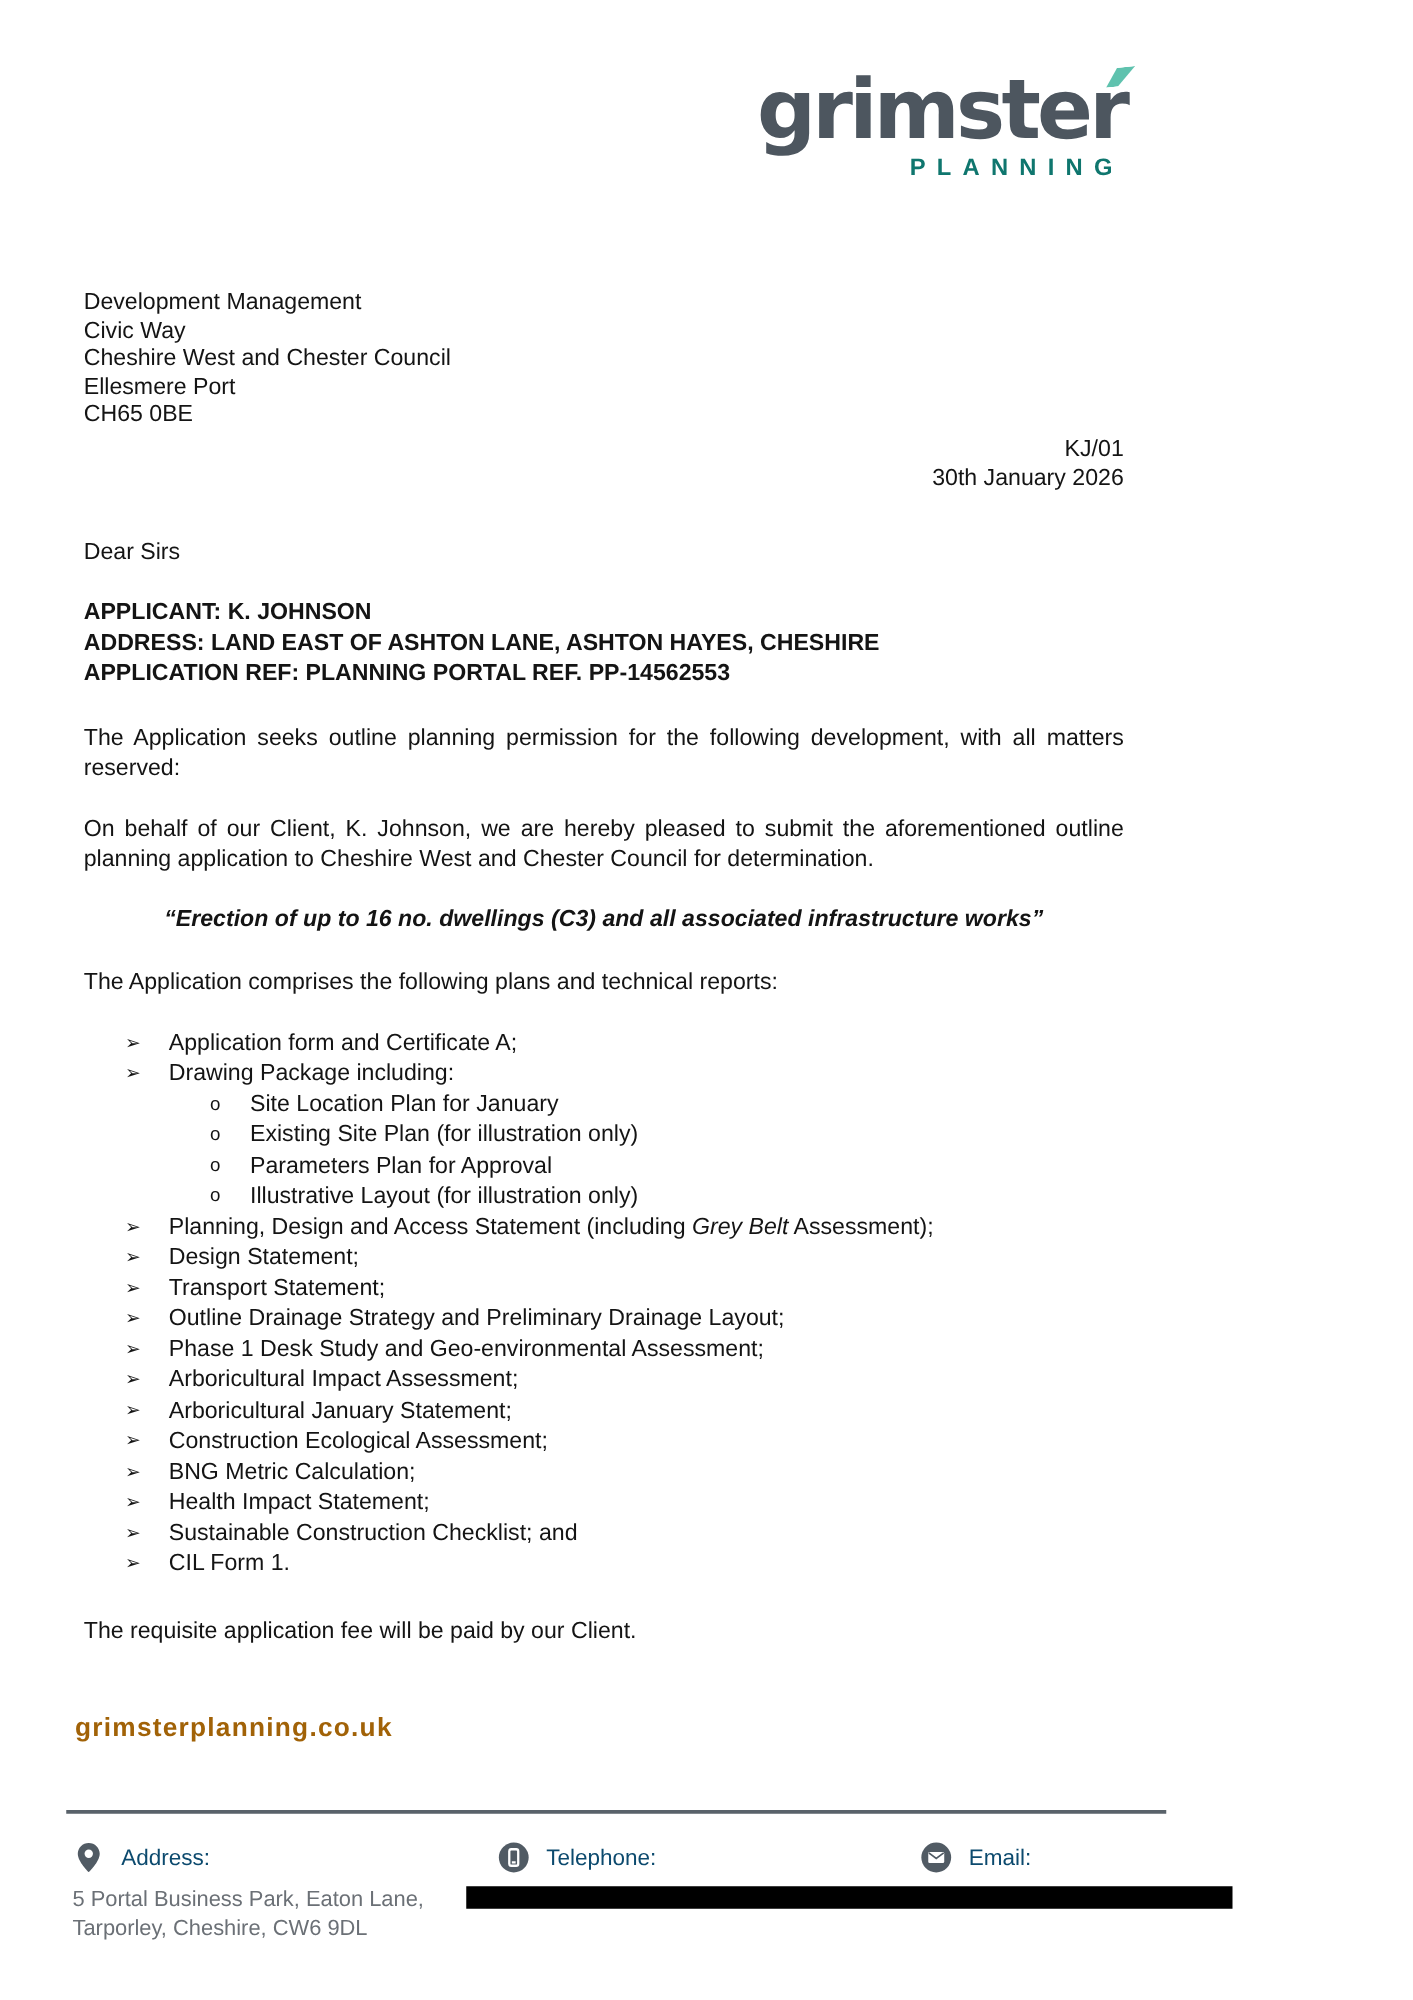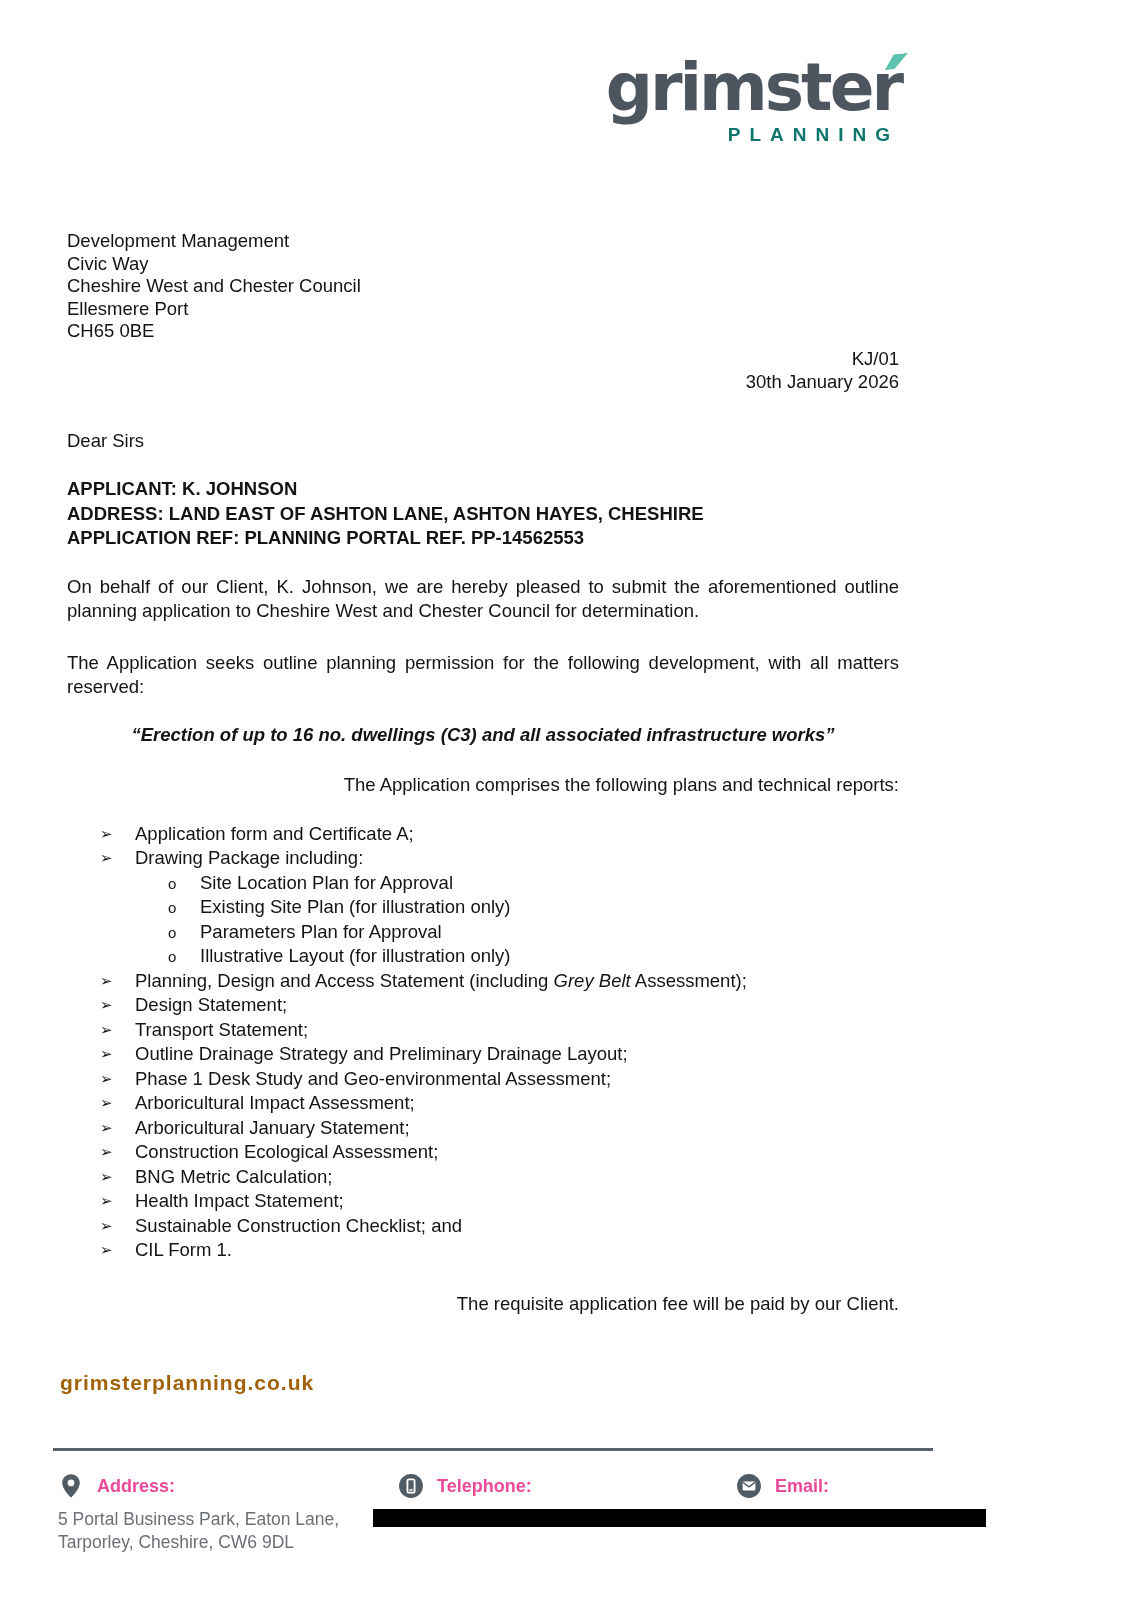--- a/index.html
+++ b/index.html
@@ -32,21 +32,21 @@
     font-weight:700; font-size:19px;
     letter-spacing:9px; text-indent:9px;
     color:#0f766e; white-space:nowrap;
   }
   
   .content { padding:0 87px 0 67px; font-size:18.5px; }
   .recipient { margin-top:230px; line-height:22.5px; }
   .ref-block { margin-top:4px; text-align:right; line-height:23px; }
   .salutation { margin-top:36px; line-height:24.5px; }
   .subject { margin-top:24px; font-weight:700; line-height:24.5px; }
-  .para { line-height:24.5px;text-align:right; }
+  .para { line-height:24.5px; }
   .para-intro { margin-top:24px; text-align:justify; }
   .para-seeks { margin-top:27px; text-align:justify; }
   .quote { margin-top:23px; text-align:center; font-weight:700; font-style:italic; line-height:24.5px; }
   .para-comprises { margin-top:26px; }
   .doc-list { margin-top:24px; }
   .li { position:relative; padding-left:68px; line-height:24.5px; }
   .li .bullet {
     position:absolute; left:33px; top:0;
     font-family:"DejaVu Sans", sans-serif; font-size:15px;
   }
@@ -62,21 +62,21 @@
     margin:55px 0 0 60px;
     font-weight:700; font-size:21px; letter-spacing:1px;
     color:#a16207;
   }
   .divider { margin:53px 53px 0 53px; height:3px; background:#59626a; }
   .footer-contacts { position:relative; margin:22px 87px 0 58px; display:flex; }
   .fcol1 { width:340px; }
   .fcol2 { width:338px; }
   .fcol3 { flex:1; }
   .flabel-row { display:flex; align-items:center; gap:13px; }
-  .flabel { font-weight:700; font-size:18px; color:#ec4899; }
+  .flabel { font-weight:400; font-size:18px; color:#0c4a6e; }
   .ficon { width:26px; height:26px; flex:0 0 26px; }
   .faddress { margin-top:9px; font-size:17.5px; line-height:23px; color:#6b7076; }
   .redaction-bar {
     position:absolute; left:315px; top:36px;
     width:615px; height:18px; background:#000000;
   }
 </style>
 </head>
 <body>
 
@@ -103,32 +103,32 @@
     </div>
 
     <div class="salutation">Dear Sirs</div>
 
     <div class="subject">
       <div>APPLICANT: K. JOHNSON</div>
       <div>ADDRESS: LAND EAST OF ASHTON LANE, ASHTON HAYES, CHESHIRE</div>
       <div>APPLICATION REF: PLANNING PORTAL REF. PP-14562553</div>
     </div>
 
+    <div class="para para-seeks">The Application seeks outline planning permission for the following development, with all matters reserved:</div>
+
     <div class="para para-intro">On behalf of our Client, K. Johnson, we are hereby pleased to submit the aforementioned outline planning application to Cheshire West and Chester Council for determination.</div>
-
-    <div class="para para-seeks">The Application seeks outline planning permission for the following development, with all matters reserved:</div>
 
     <div class="quote">“Erection of up to 16 no. dwellings (C3) and all associated infrastructure works”</div>
 
     <div class="para para-comprises">The Application comprises the following plans and technical reports:</div>
 
     <div class="doc-list">
       <div class="li"><span class="bullet">➢</span><span>Application form and Certificate A;</span></div>
       <div class="li"><span class="bullet">➢</span><span>Drawing Package including:</span></div>
-      <div class="li-sub"><span class="bullet">o</span><span>Site Location Plan for Approval</span></div>
+      <div class="li-sub"><span class="bullet">o</span><span>Site Location Plan for January</span></div>
       <div class="li-sub"><span class="bullet">o</span><span>Existing Site Plan (for illustration only)</span></div>
       <div class="li-sub"><span class="bullet">o</span><span>Parameters Plan for Approval</span></div>
       <div class="li-sub"><span class="bullet">o</span><span>Illustrative Layout (for illustration only)</span></div>
       <div class="li"><span class="bullet">➢</span><span><span>Planning, Design and Access Statement (including </span><span class="italic">Grey Belt</span><span> Assessment);</span></span></div>
       <div class="li"><span class="bullet">➢</span><span>Design Statement;</span></div>
       <div class="li"><span class="bullet">➢</span><span>Transport Statement;</span></div>
       <div class="li"><span class="bullet">➢</span><span>Outline Drainage Strategy and Preliminary Drainage Layout;</span></div>
       <div class="li"><span class="bullet">➢</span><span>Phase 1 Desk Study and Geo-environmental Assessment;</span></div>
       <div class="li"><span class="bullet">➢</span><span>Arboricultural Impact Assessment;</span></div>
       <div class="li"><span class="bullet">➢</span><span>Arboricultural January Statement;</span></div>

